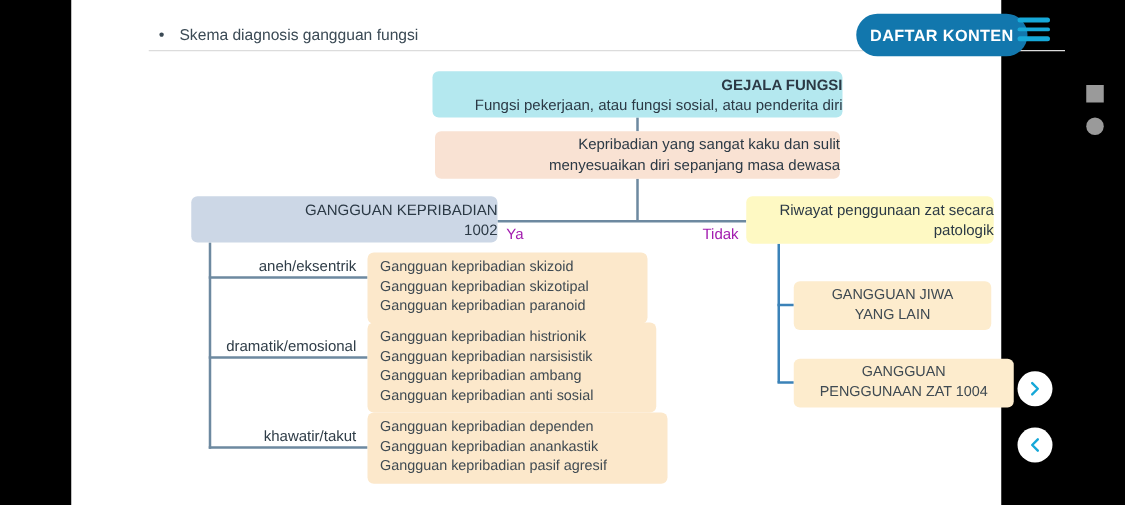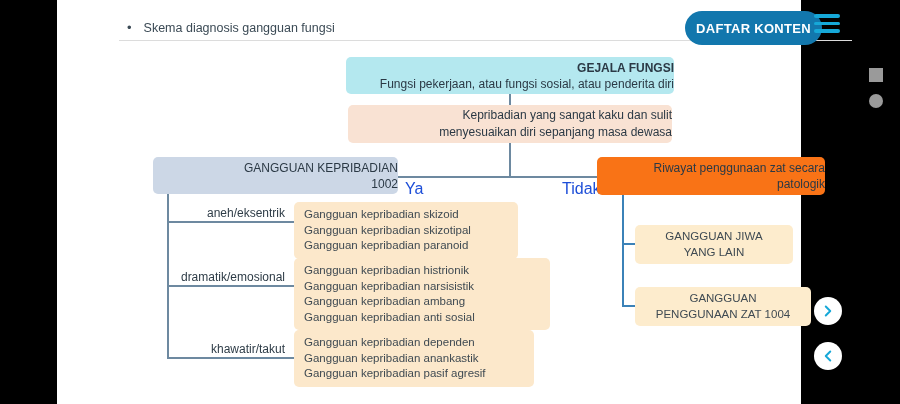--- a/index.html
+++ b/index.html
@@ -16,38 +16,38 @@
        border-radius:17px;background:#1277ad;color:#ffffff;font-size:13px;font-weight:bold;
        letter-spacing:.3px;cursor:pointer;}
 
   
   .fbox{position:absolute;border-radius:5px;color:#2b3945;text-align:right;
         font-size:12px;line-height:16px;padding-top:3px;}
   .fbox .b{font-weight:bold;}
   .root-box{left:289px;top:57px;width:328px;height:37px;background:#b4e8ef;}
   .cond-box{left:291px;top:105px;width:324px;height:38px;background:#f9e2d3;line-height:17px;padding-top:2px;}
   .pers-box{left:96px;top:157px;width:245px;height:37px;background:#ccd7e6;}
-  .subs-box{left:540px;top:157px;width:228px;height:38px;background:#f97316;padding-left:24px;}
+  .subs-box{left:540px;top:157px;width:198px;height:38px;background:#fef9c3;padding-left:24px;}
 
   .cluster-box{position:absolute;background:#fce8cb;border-radius:5px;color:#3f4a52;
         font-size:11.5px;line-height:15.5px;padding:5px 10px;text-align:left;}
   .cbox1{left:237px;top:202px;width:224px;}
-  .cbox2{left:237px;top:258px;width:256px;}
+  .cbox2{left:237px;top:258px;width:231px;}
   .cbox3{left:237px;top:330px;width:240px;}
 
   .other-box{position:absolute;background:#fdeccd;border-radius:5px;color:#3f4a52;
         font-size:11.5px;line-height:15.5px;padding:4px 6px;text-align:center;}
   .obox1{left:578px;top:225px;width:158px;}
   .obox2{left:578px;top:287px;width:176px;}
 
   .branch-label{position:absolute;width:120px;text-align:right;font-size:12px;color:#2e3c47;}
   .lbl1{left:108px;top:206px;}
   .lbl2{left:108px;top:270px;}
   .lbl3{left:108px;top:342px;}
-  .yn{position:absolute;font-size:16px;color:#1d4ed8;}
+  .yn{position:absolute;font-size:12px;color:#a21caf;}
   .ya{left:348px;top:180px;}
   .tidak{left:505px;top:180px;}
 
   
   .vline,.hline{position:absolute;background:#6d89a0;}
   .vline{width:1.5px;}
   .hline{height:1.5px;}
   .blue{background:#3b82b8;}
   .l-top{left:452px;top:94px;height:11px;}
   .l-tvert{left:452px;top:143px;height:34px;}

